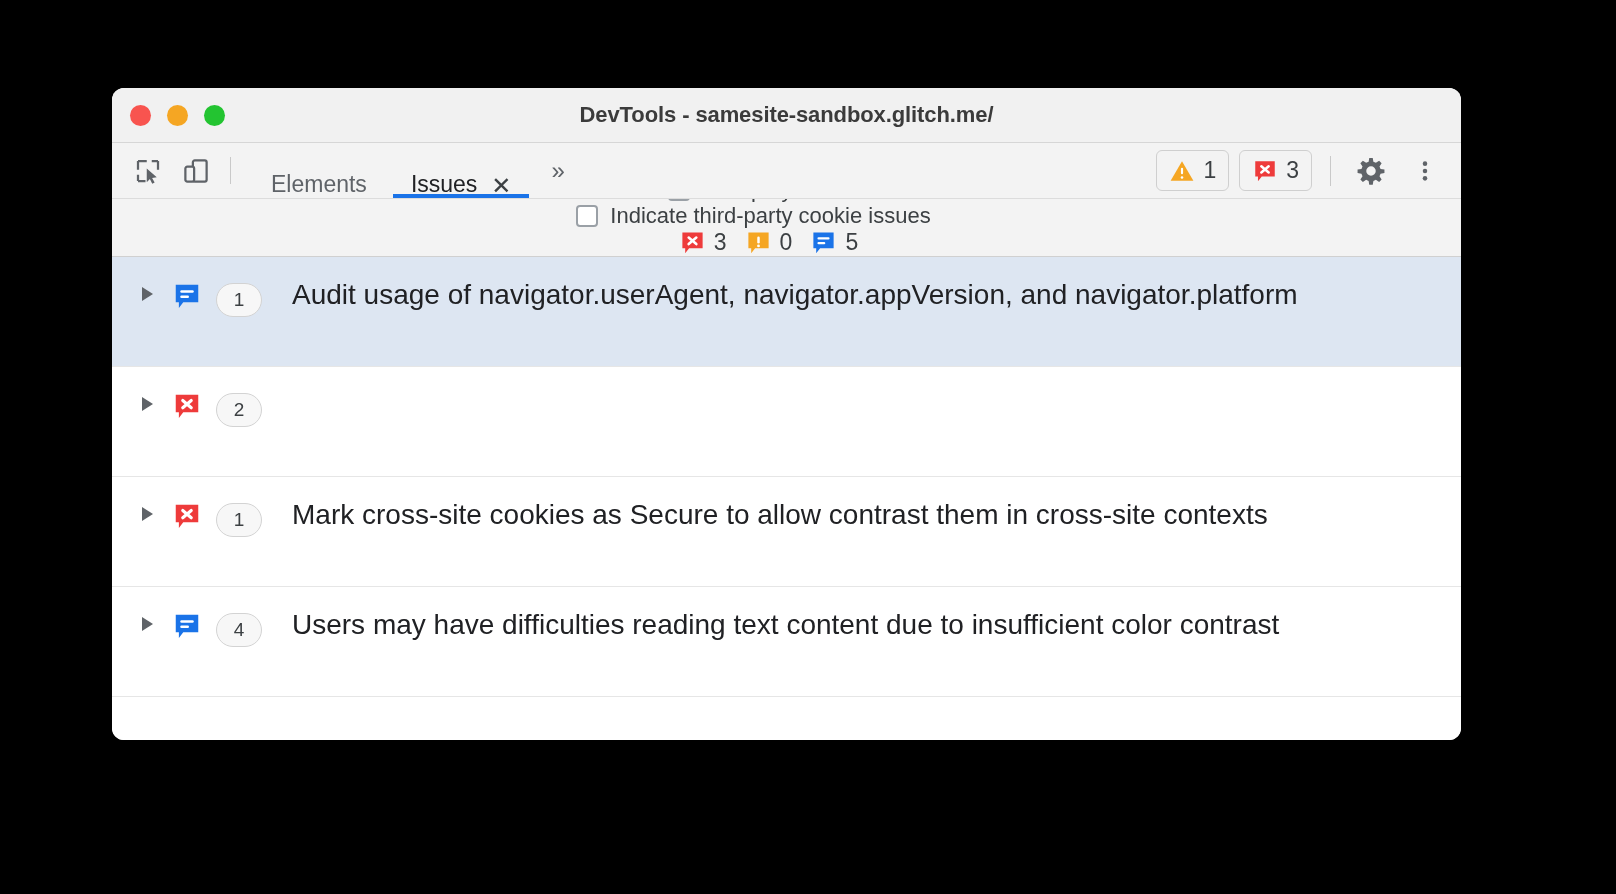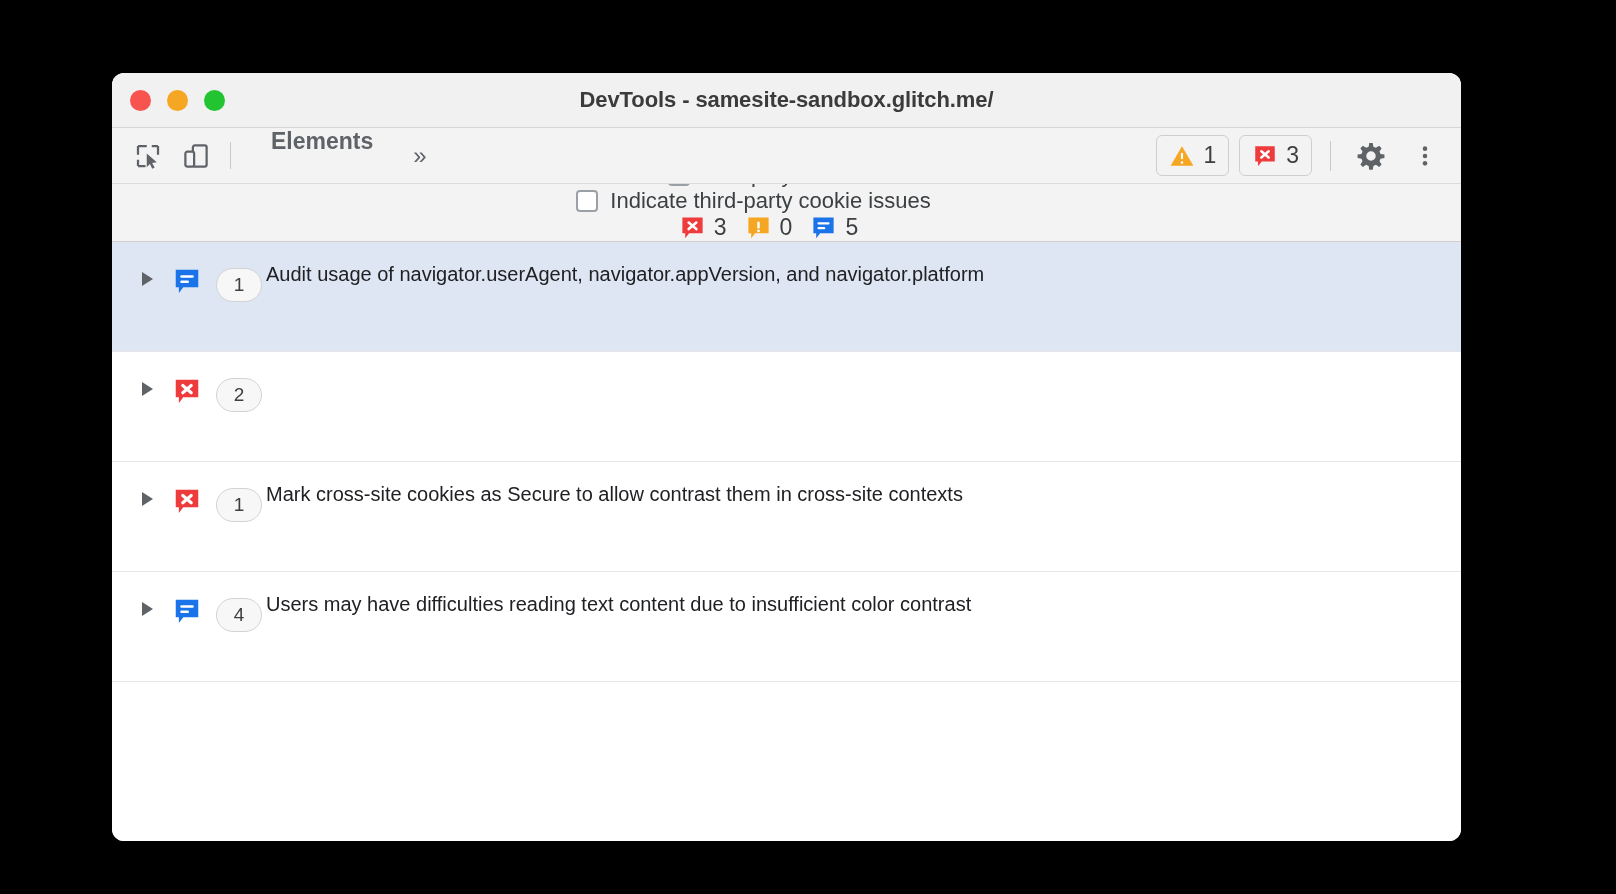--- a/index.html
+++ b/index.html
@@ -10,23 +10,23 @@
     background: #000000;
     font-family: "Liberation Sans", sans-serif;
     overflow: hidden;
     position: relative;
   }
 
   
   .window {
     position: absolute;
     left: 112px;
-    top: 73px;
+    top: 88px;
     width: 1349px;
-    height: 768px;
+    height: 652px;
     background: #ffffff;
     border-radius: 12px;
     overflow: hidden;
     box-shadow: 0 18px 50px rgba(0,0,0,0.45);
     display: flex;
     flex-direction: column;
   }
 
   
   .titlebar {
@@ -82,28 +82,27 @@
     background: #c9c9c9;
     margin: 14px 10px 14px 10px;
   }
   .tabs {
     display: flex;
     align-items: stretch;
     margin-left: 8px;
   }
   .tab {
     display: flex;
-    align-items: flex-start;
+    align-items: flex-end;
     padding: 0 22px;
     font-size: 23px;
     color: #5f6368;
     cursor: pointer;
     position: relative;
     white-space: nowrap;
-    font-weight: bold;
   }
   .tab.active { color: #202124; }
   .tab.active::after {
     content: "";
     position: absolute;
     left: 4px; right: 4px; bottom: 0;
     height: 4px;
     background: #1a73e8;
   }
   .tab-close {
@@ -220,22 +219,22 @@
     background: #f7f7f7;
     display: flex;
     align-items: center;
     justify-content: center;
     font-size: 19px;
     color: #3c4043;
     margin-top: 10px;
     flex-shrink: 0;
   }
   .issue-text {
-    margin-left: 4px;
-    font-size: 20px;
+    margin-left: 30px;
+    font-size: 28px;
     line-height: 1.42;
     color: #202124;
     padding-top: 2px;
   }
 </style>
 </head>
 <body>
 
 <div class="window">
 
@@ -259,20 +258,24 @@
       <svg width="30" height="30" viewBox="0 0 24 24">
         <rect x="9.5" y="3.5" width="11" height="17" rx="1.5" fill="none" stroke="#5f6368" stroke-width="1.8"></rect>
         <rect x="3.5" y="8.5" width="7" height="12" rx="1.5" fill="#f3f3f3" stroke="#5f6368" stroke-width="1.8"></rect>
       </svg>
     </div>
     <div class="tool-sep"></div>
 
     <div class="tabs">
       <div class="tab">
         <span>Elements</span>
+      </div>
+      <div class="tab active">
+        <span>Issues</span>
+        <span class="tab-close">✕</span>
       </div>
       <div class="tab-overflow">»</div>
     </div>
 
     <div class="toolbar-right">
       <div class="badge-box">
         <svg width="26" height="26" viewBox="0 0 24 24">
           <path d="M12 3 L22.5 21 L1.5 21 Z" fill="#f5a623"></path>
           <rect x="11" y="9" width="2" height="6" rx="1" fill="#ffffff"></rect>
           <circle cx="12" cy="18" r="1.2" fill="#ffffff"></circle>

